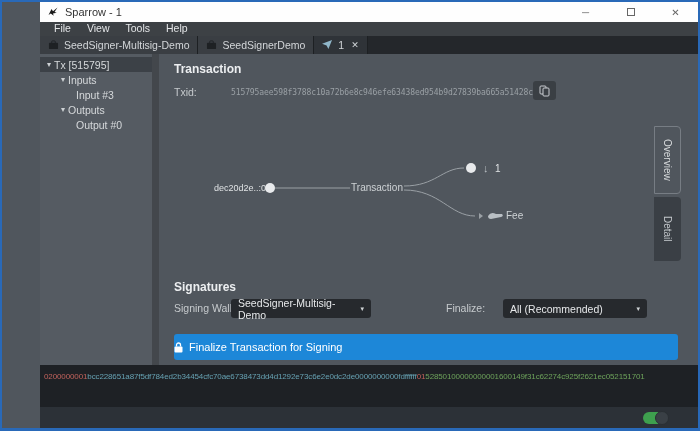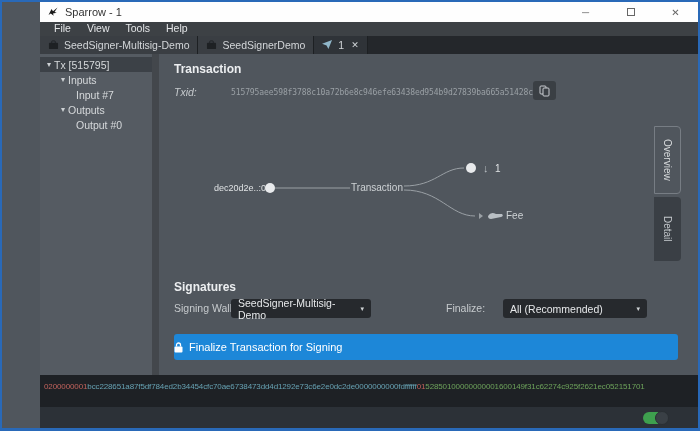--- a/index.html
+++ b/index.html
@@ -32,21 +32,21 @@
   .trow{height:15px;display:flex;align-items:center;font-size:10.5px;color:#d6d9db;white-space:nowrap;}
   .trow.sel{background:#3c4147;}
   .arrow{font-size:8px;color:#cdd1d4;width:10px;text-align:center;flex:none;}
   .ind0 .arrow{margin-left:4px;} .ind1 .arrow{margin-left:18px;} .ind2{padding-left:36px;}
   .splitter{width:7px;flex:none;background:#43474c;}
   .main{flex:1;position:relative;background:#50565d;}
 
   .sec-title{position:absolute;left:15px;font-size:12px;font-weight:bold;color:#eceef0;}
   .lbl{font-size:10.5px;color:#c6cacd;}
   .txid-row{position:absolute;left:15px;top:28px;height:20px;display:flex;align-items:center;}
-  .txid-lbl{width:57px;font-style:italic;}
+  .txid-lbl{width:57px;}
   .txid-val{font-family:"DejaVu Sans Mono",monospace;font-size:8px;letter-spacing:-.1px;color:#9aa0a5;}
   .copybtn{position:absolute;left:374px;top:27px;width:23px;height:19px;background:#3a3f44;border-radius:3px;display:flex;align-items:center;justify-content:center;}
 
   .diagram{position:absolute;left:15px;top:58px;width:520px;height:160px;}
 
   .side-tabs{position:absolute;right:16px;top:72px;width:28px;}
   .vtab{writing-mode:vertical-rl;display:flex;align-items:center;justify-content:center;width:27px;font-size:10px;border-radius:0 4px 4px 0;}
   .vtab.active{height:68px;background:#50565d;border:1px solid #777d84;color:#d7dadc;}
   .vtab.inactive{height:64px;background:#3a3f45;color:#c3c7cb;margin-top:3px;}
 
@@ -57,21 +57,21 @@
   .sel1{left:57px;width:140px;}
   .sig-lbl2{position:absolute;left:272px;top:3px;}
   .sel2{left:329px;width:144px;}
   .select .grow{flex:1;}
   .caret{font-size:7px;color:#d0d4d7;margin-left:8px;}
 
   .finalize{position:absolute;left:15px;top:280px;width:504px;height:26px;background:#1d87d8;border-radius:3px;display:flex;align-items:center;justify-content:flex-start;color:#fff;font-size:11px;}
   .finalize .lockico{margin-right:6px;}
 
   
-  .hexpanel{height:32px;flex:none;background:#1e2125;padding:5px 4px 0 4px;overflow:hidden;}
+  .hexpanel{height:42px;flex:none;background:#1e2125;padding:5px 4px 0 4px;overflow:hidden;}
   .hexline{font-family:"DejaVu Sans Mono",monospace;font-size:8px;letter-spacing:-.12px;line-height:13px;white-space:nowrap;}
   .hx-red{color:#c0625c;} .hx-teal{color:#66a1b2;} .hx-green{color:#6da35b;}
 
   
   .statusbar{height:21px;flex:none;background:#2c3137;position:relative;}
   .toggle{position:absolute;right:30px;top:5px;width:25px;height:12px;border-radius:6px;background:#3ea04e;}
   .knob{position:absolute;right:-1px;top:-1px;width:14px;height:14px;border-radius:50%;background:#3a4046;border:1px solid #2a2f34;}
 </style>
 </head>
 <body>
@@ -133,21 +133,21 @@
     <div class="sidebar">
       <div class="trow sel ind0">
         <span class="arrow">▾</span>
         <span>Tx [515795]</span>
       </div>
       <div class="trow ind1">
         <span class="arrow">▾</span>
         <span>Inputs</span>
       </div>
       <div class="trow ind2">
-        <span>Input #7</span>
+        <span>Input #3</span>
       </div>
       <div class="trow ind1">
         <span class="arrow">▾</span>
         <span>Outputs</span>
       </div>
       <div class="trow ind2">
         <span>Output #0</span>
       </div>
     </div>
 

